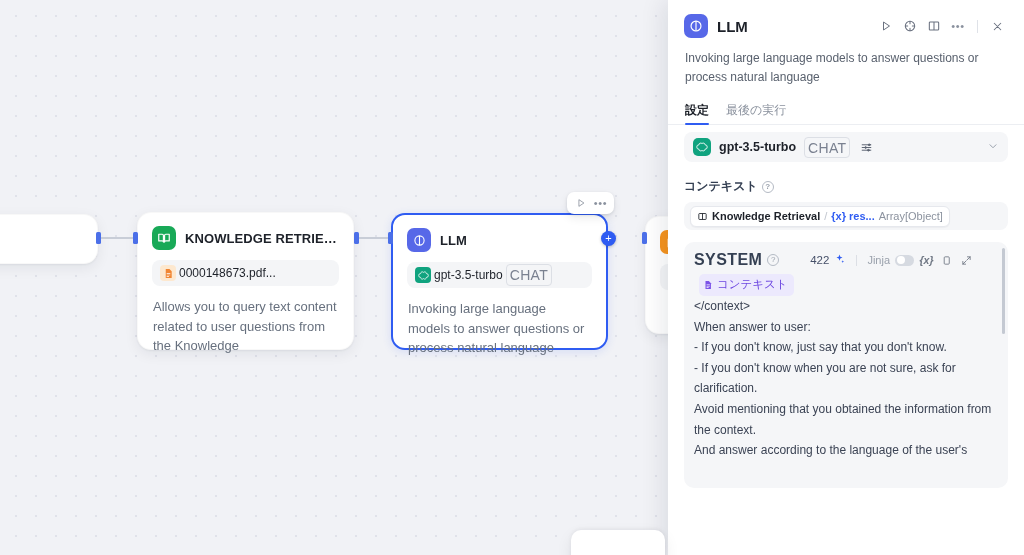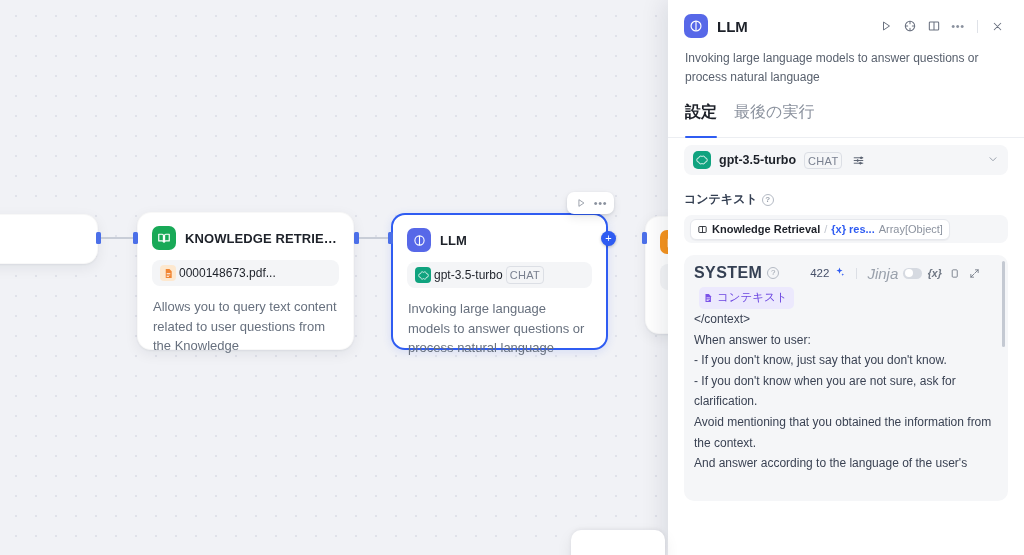--- a/index.html
+++ b/index.html
@@ -62,21 +62,21 @@
   }
   .node-chip .chip-ico { width: 16px; height: 16px; border-radius: 4px;
     display: flex; align-items: center; justify-content: center; flex: 0 0 auto; }
   .node-chip .chip-text {
     font-size: 12px; color: #1d2129; white-space: nowrap;
     overflow: hidden; text-overflow: ellipsis;
   }
   .tag-chat {
     border: 1px solid #dcdfe5;
     border-radius: 4px;
-    font-size: 11px;
+    font-size: 14px;
     color: #7a8190;
     padding: 1px 3px 0 3px;
     letter-spacing: .3px;
     line-height: 1.3;
     flex: 0 0 auto;
   }
   .node-desc {
     padding: 11px 15px 14px 15px;
     font-size: 13px;
     line-height: 1.5;
@@ -171,23 +171,23 @@
     line-height: 1.55;
     color: #59616e;
   }
   .p-tabs {
     display: flex;
     gap: 17px;
     padding: 16px 17px 0 17px;
     border-bottom: 1px solid #eceef2;
   }
   .p-tab {
-    font-size: 16px;
+    font-size: 12px;
     color: #8b929e;
-    padding-bottom: 14px;
+    padding-bottom: 5px;
     position: relative;
     white-space: nowrap;
   }
   .p-tab.active { color: #1d2129; font-weight: bold; }
   .p-tab.active:after {
     content: "";
     position: absolute;
     left: 0; right: 0; bottom: -1px;
     height: 2px;
     background: #2f5cf2;
@@ -278,21 +278,21 @@
   }
   .ph-label {
     font-size: 16px;
     font-weight: bold;
     color: #354053;
     letter-spacing: .4px;
   }
   .ph-count { font-size: 11.5px; color: #465069; margin-left: 26px; }
   .ph-spark { color: #2f5cf2; font-size: 12px; line-height: 1; }
   .ph-div { width: 1px; height: 11px; background: #dcdfe5; margin: 0 5px; }
-  .ph-jinja { font-size: 15px; color: #9aa1ac; font-style: italic; }
+  .ph-jinja { font-size: 11px; color: #9aa1ac; }
   .toggle {
     width: 19px; height: 11px;
     border-radius: 6px;
     background: #d6dae1;
     position: relative;
     flex: 0 0 auto;
   }
   .toggle:after {
     content: "";
     position: absolute;

